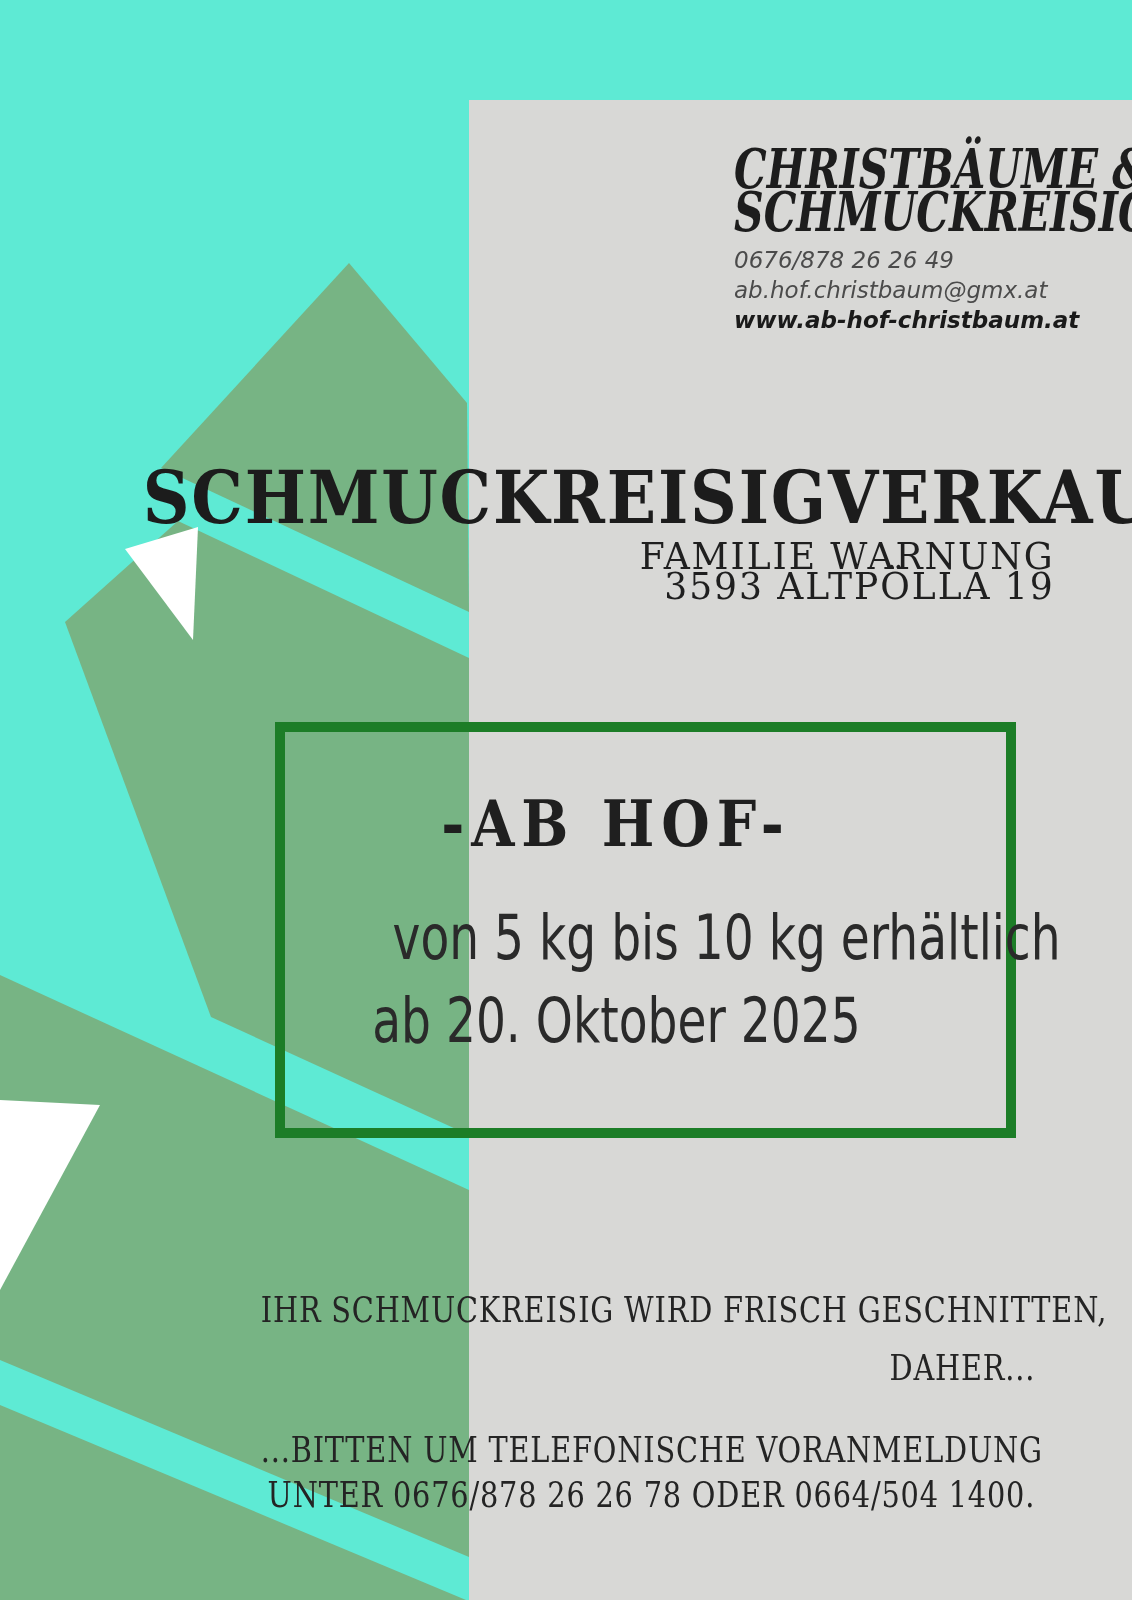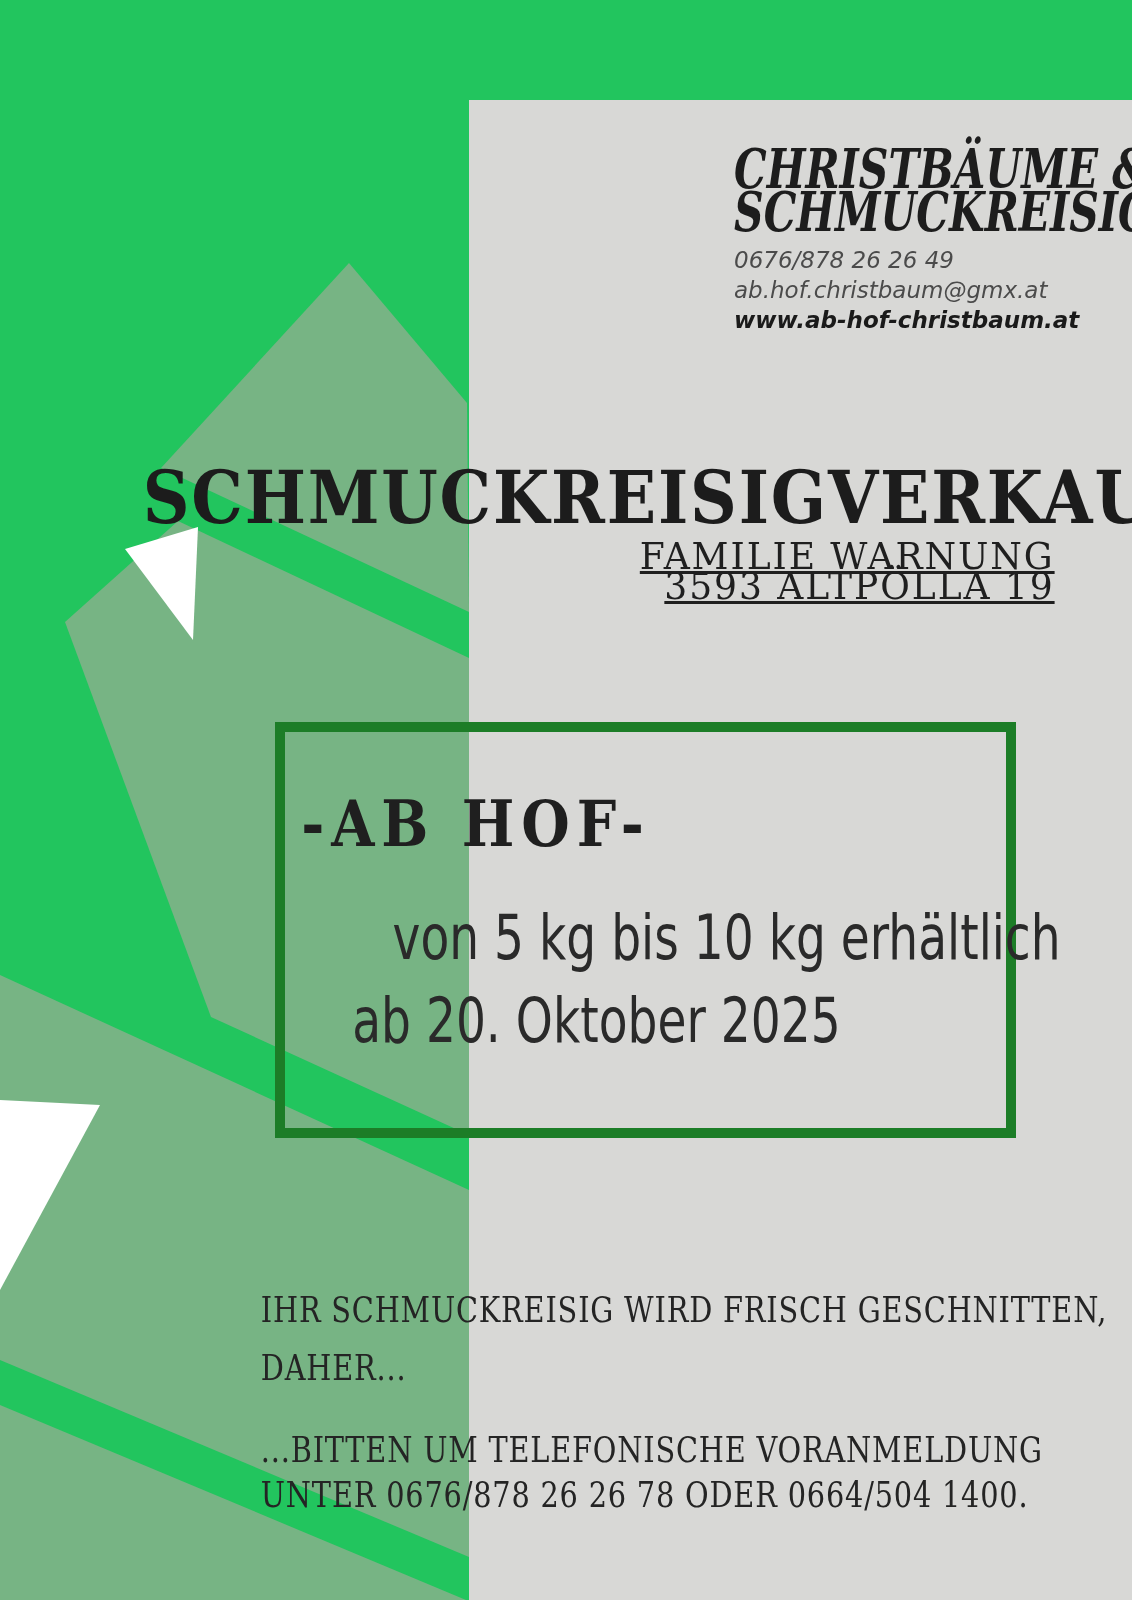--- a/index.html
+++ b/index.html
@@ -1,21 +1,21 @@
 <!DOCTYPE html>
 <html lang="de"><head>
 <meta charset="utf-8">
 <title>Flyer</title>
 <style>
   html,body{margin:0;padding:0;background:#ffffff;}
   #poster{
     position:relative;
     width:1132px;height:1600px;
     overflow:hidden;
-    background:#22c55e;
+    background:#5eead4;
     font-family:"DejaVu Serif", serif;
   }
   
   .panel{
     position:absolute;
     left:469px;top:100px;
     width:663px;height:1500px;
   }
   
   .tree-svg{
@@ -46,48 +46,48 @@
   .main-title{
     position:absolute;left:84px;top:462px;width:1048px;
     text-align:center;line-height:72px;white-space:nowrap;
     font-weight:bold;font-size:72px;letter-spacing:2px;color:#1c1c1c;
   }
   .main-title .scale{display:inline-block;transform:scaleX(0.9);transform-origin:center;}
   
   .family{
     position:absolute;right:77px;top:541px;
     text-align:right;line-height:30px;white-space:nowrap;
-    font-size:38px;letter-spacing:2px;color:#1f1f1f;text-decoration:underline;
+    font-size:38px;letter-spacing:2px;color:#1f1f1f;
   }
   .family .line{display:block;transform:scaleX(0.95);transform-origin:right center;}
   
   .frame{
     position:absolute;left:275px;top:722px;
     width:741px;height:416px;
     box-sizing:border-box;
     border:10px solid #1c7d27;
   }
   
   .offer-line{
     position:absolute;left:275px;width:682px;
-    white-space:nowrap;color:#1f1f1f;
+    text-align:center;white-space:nowrap;color:#1f1f1f;
   }
   .offer-line .scale{display:inline-block;transform-origin:center;}
   .offer-heading{top:792px;line-height:64px;font-weight:bold;font-size:64px;letter-spacing:8px;}
   .offer-heading .scale{transform:scaleX(0.87);}
   .offer-sans{
     font-family:"DejaVu Sans", sans-serif;font-size:62px;line-height:62px;color:#2a2a2a;
   }
   .offer-sans .scale{transform:scaleX(0.76);}
   .offer-l1{top:907px;margin-left:12px;}
   .offer-l2{top:990px;}
   
   .notice{
     position:absolute;left:164px;width:968px;
-    text-align:left;white-space:nowrap;
+    text-align:right;white-space:nowrap;
     font-size:36px;letter-spacing:1px;color:#242424;
   }
   .notice .line{display:block;transform:scaleX(0.8);transform-origin:center;}
   .notice-a{top:1281px;line-height:58px;}
   .notice-b{top:1427px;line-height:45px;}
 </style>
 </head>
 <body>
 
 <div id="poster">

